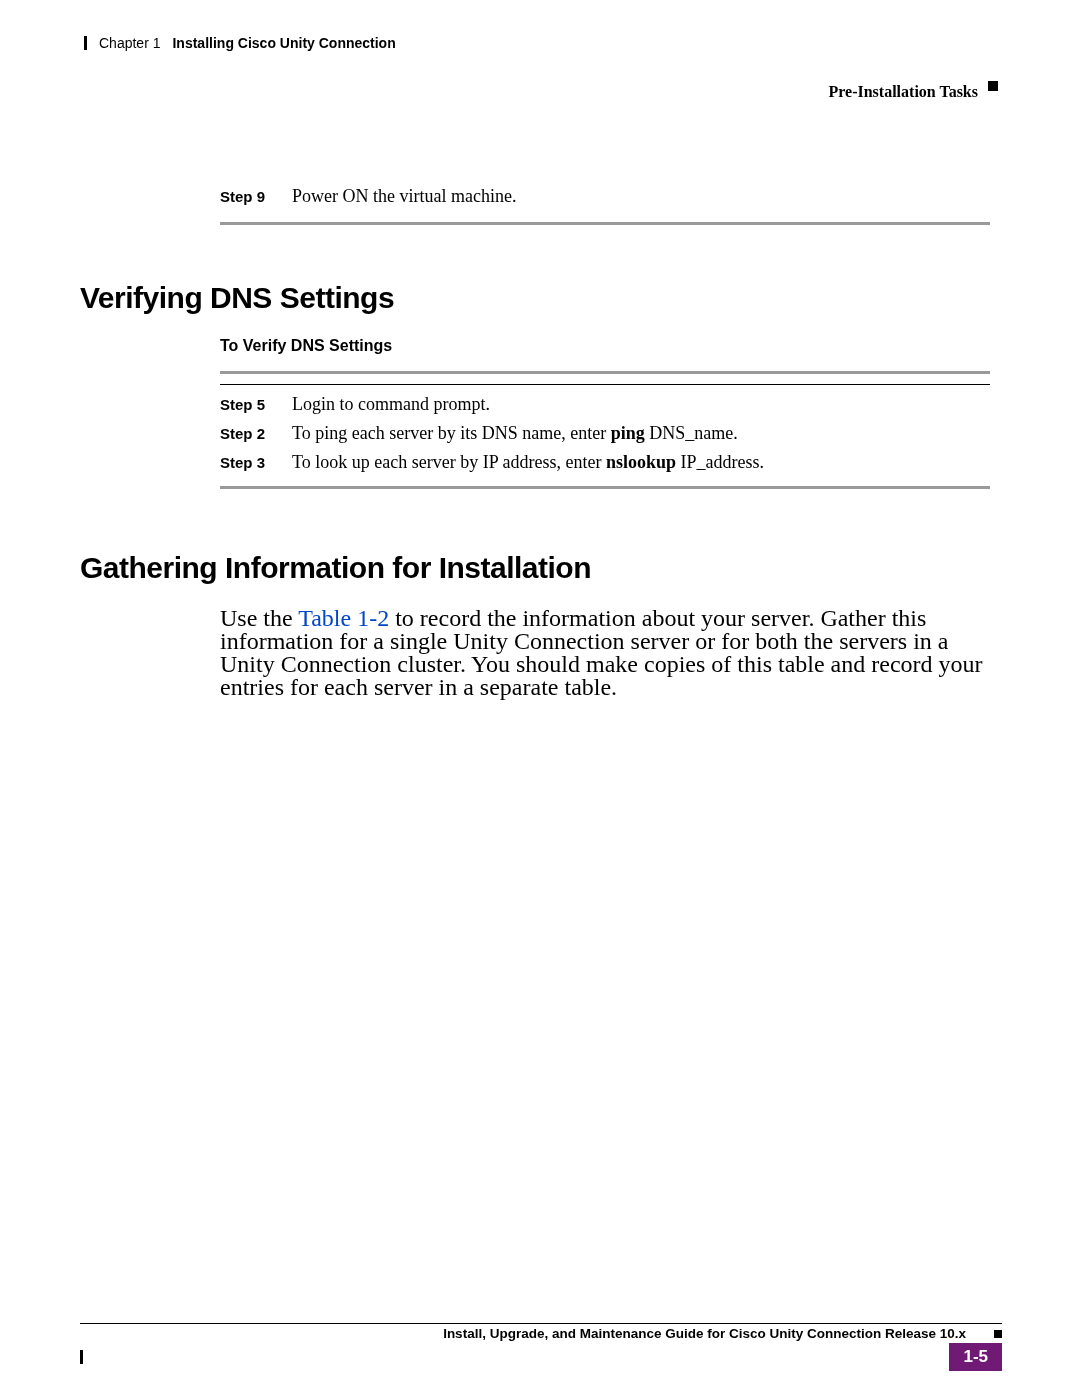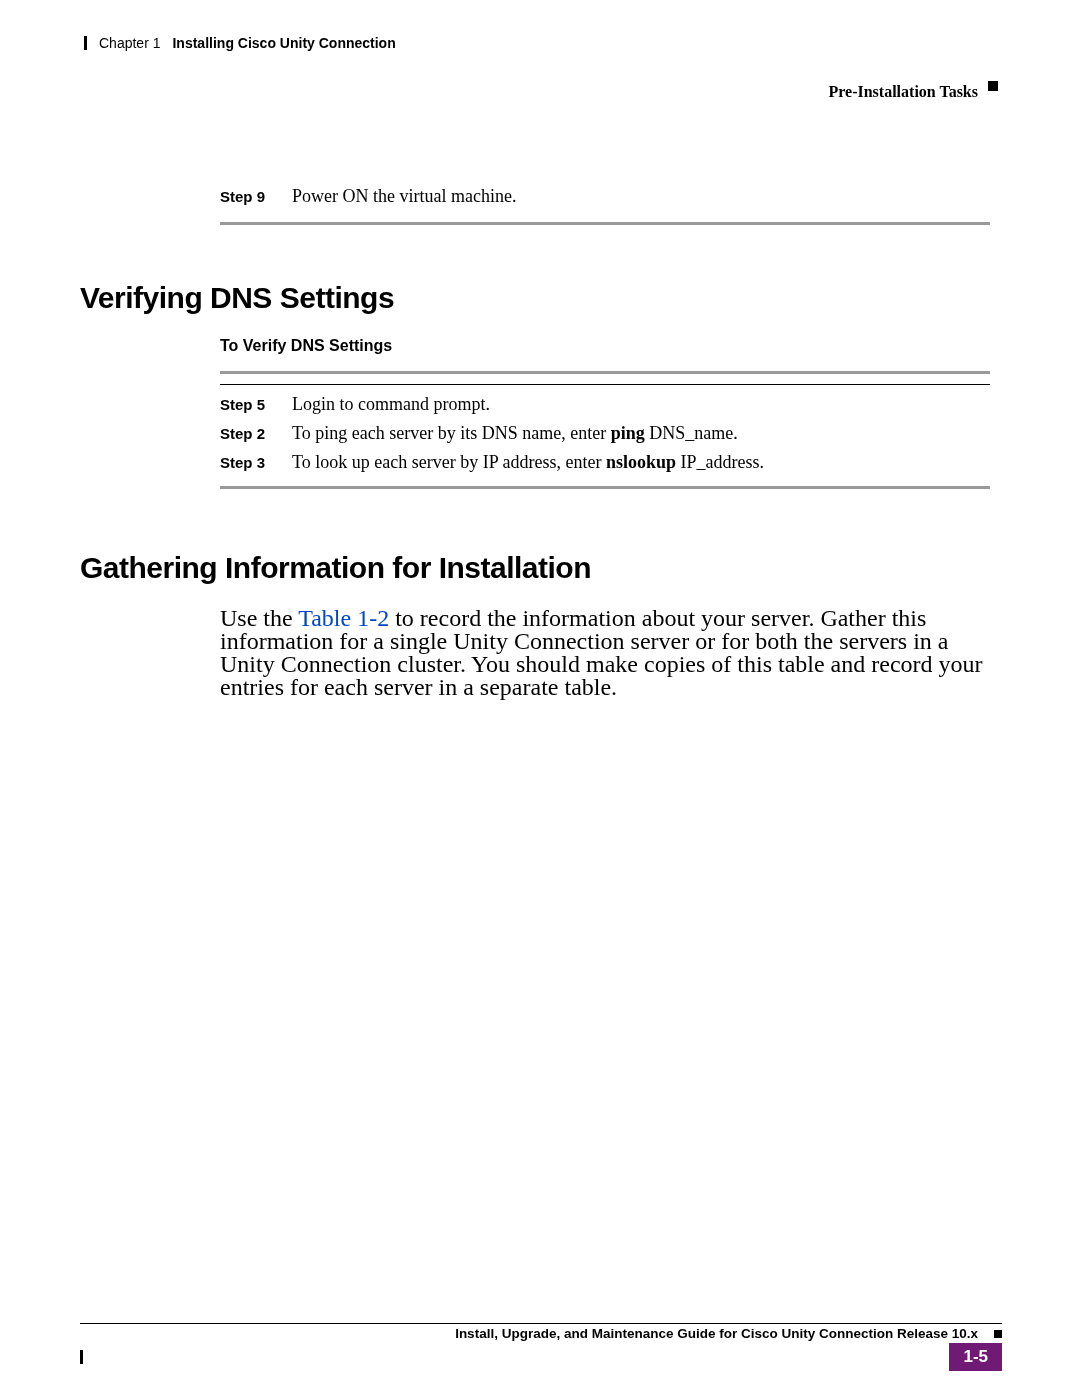--- a/index.html
+++ b/index.html
@@ -109,21 +109,21 @@
   }
   .footer-inner {
     display: flex;
     justify-content: flex-end;
     align-items: center;
     border-top: 1px solid #000;
     padding-top: 2px;
     font-family: Arial, Helvetica, sans-serif;
     font-size: 13.5px;
     font-weight: bold;
-    gap: 16px;
+    gap: 28px;
   }
   .footer-small-sq {
     width: 8px;
     height: 8px;
     background: #000;
   }
   .pagenum-box {
     background: #701a75;
     color: #fff;
     padding: 4px 14px;

